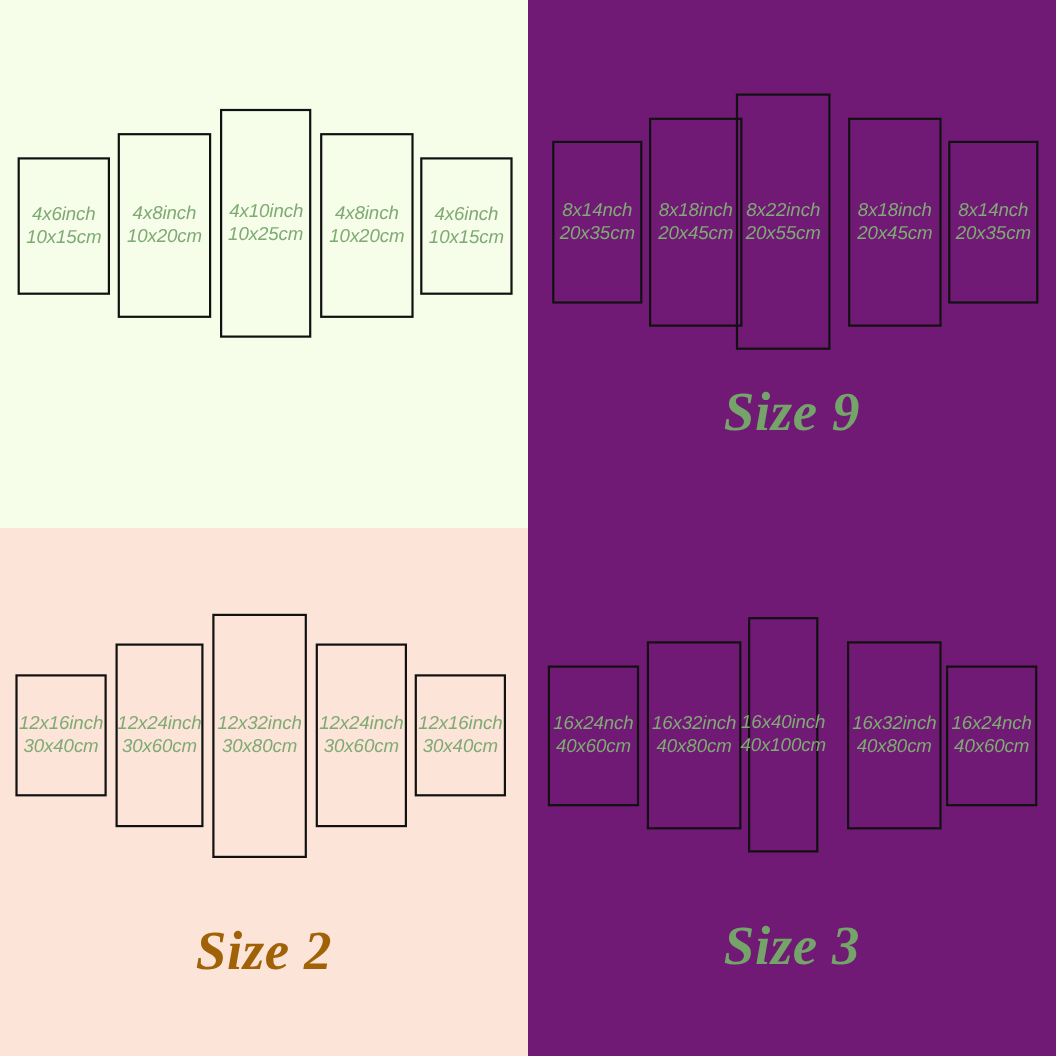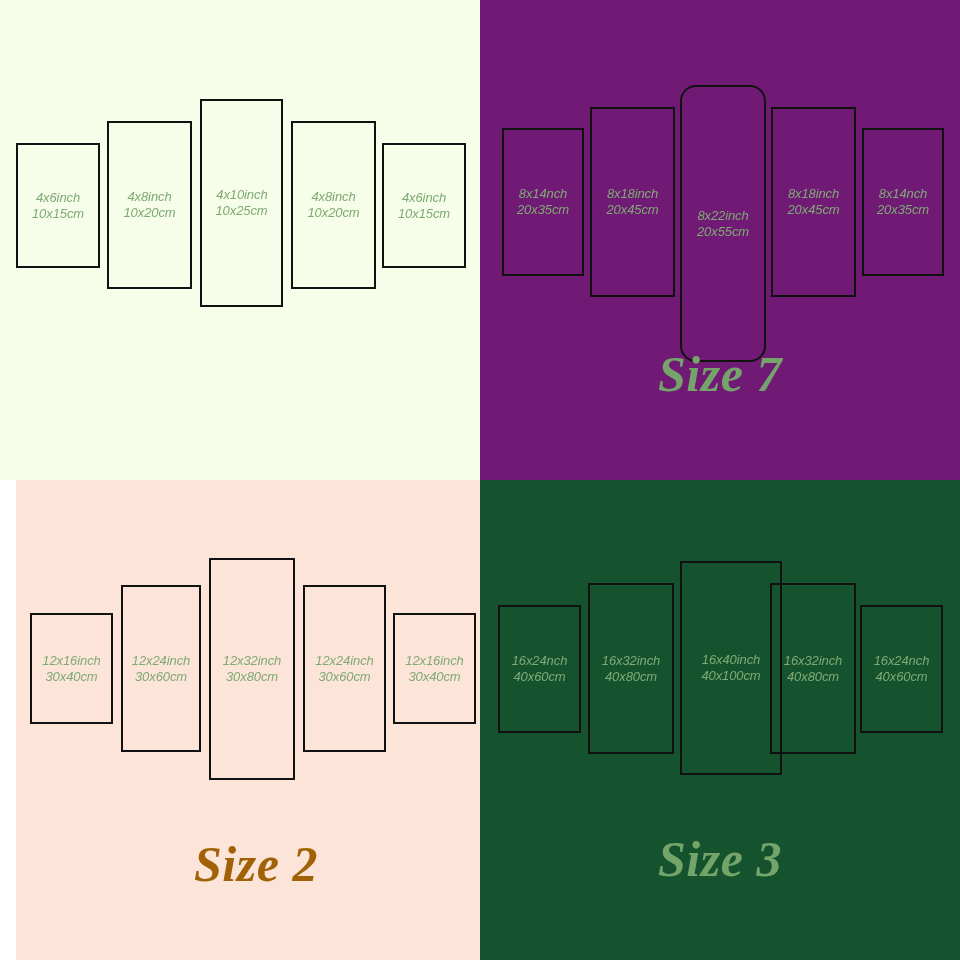--- a/index.html
+++ b/index.html
@@ -21,21 +21,21 @@
 
   .quadrant {
     position: absolute;
     width: 480px;
     height: 480px;
     overflow: hidden;
   }
 
   .q-tl { left: 0;   top: 0;   }
   .q-tr { left: 480px; top: 0; }
-  .q-bl { left: 16px;   top: 480px; }
+  .q-bl { left: 0;   top: 480px; }
   .q-br { left: 480px; top: 480px; }
 
   
   .panel-strip {
     position: absolute;
     left: 0;
     top: 0;
     width: 480px;
     height: 480px;
   }
@@ -46,21 +46,21 @@
     border: 2px solid #111111;
     background: transparent;
     display: flex;
     align-items: center;
     justify-content: center;
   }
 
   .panel-label {
     font-family: "Liberation Sans", sans-serif;
     font-style: italic;
-    font-size: 13px;
+    font-size: 17px;
     line-height: 1.22;
     color: #7faa74;
     text-align: center;
     white-space: nowrap;
     letter-spacing: -0.1px;
   }
 
   .panel-label .ln { display: block; }
 
   .quad-title {
@@ -123,40 +123,40 @@
           <span class="ln">8x14nch</span>
           <span class="ln">20x35cm</span>
         </div>
       </div>
       <div class="panel" style="left: 110px; top: 107px; width: 85px; height: 190px; border-color: rgb(17, 17, 17);">
         <div class="panel-label" style="color: rgb(127, 170, 116);">
           <span class="ln">8x18inch</span>
           <span class="ln">20x45cm</span>
         </div>
       </div>
-      <div class="panel" style="left: 200px; top: 85px; width: 86px; height: 277px; border-color: rgb(17, 17, 17); border-radius: 16px;">
+      <div class="panel" style="left: 189px; top: 85px; width: 86px; height: 233px; border-color: rgb(17, 17, 17);">
         <div class="panel-label" style="color: rgb(127, 170, 116);">
           <span class="ln">8x22inch</span>
           <span class="ln">20x55cm</span>
         </div>
       </div>
       <div class="panel" style="left: 291px; top: 107px; width: 85px; height: 190px; border-color: rgb(17, 17, 17);">
         <div class="panel-label" style="color: rgb(127, 170, 116);">
           <span class="ln">8x18inch</span>
           <span class="ln">20x45cm</span>
         </div>
       </div>
       <div class="panel" style="left: 382px; top: 128px; width: 82px; height: 148px; border-color: rgb(17, 17, 17);">
         <div class="panel-label" style="color: rgb(127, 170, 116);">
           <span class="ln">8x14nch</span>
           <span class="ln">20x35cm</span>
         </div>
       </div>
     </div>
-    <div class="quad-title" style="top: 345px; color: rgb(116, 164, 105);">Size 7</div>
+    <div class="quad-title" style="top: 345px; color: rgb(116, 164, 105);">Size 9</div>
   </div>
 
   <div class="quadrant q-bl" style="background: rgb(253, 228, 216);">
     <div class="panel-strip">
       <div class="panel" style="left: 14px; top: 133px; width: 83px; height: 111px; border-color: rgb(17, 17, 17);">
         <div class="panel-label" style="color: rgb(127, 170, 116);">
           <span class="ln">12x16inch</span>
           <span class="ln">30x40cm</span>
         </div>
       </div>
@@ -181,35 +181,35 @@
       <div class="panel" style="left: 377px; top: 133px; width: 83px; height: 111px; border-color: rgb(17, 17, 17);">
         <div class="panel-label" style="color: rgb(127, 170, 116);">
           <span class="ln">12x16inch</span>
           <span class="ln">30x40cm</span>
         </div>
       </div>
     </div>
     <div class="quad-title" style="top: 355px; color: #a16207;">Size 2</div>
   </div>
 
-  <div class="quadrant q-br" style="background: #14532d;">
+  <div class="quadrant q-br" style="background: #701a75;">
     <div class="panel-strip">
       <div class="panel" style="left: 18px; top: 125px; width: 83px; height: 128px; border-color: rgb(17, 17, 17);">
         <div class="panel-label" style="color: rgb(127, 170, 116);">
           <span class="ln">16x24nch</span>
           <span class="ln">40x60cm</span>
         </div>
       </div>
       <div class="panel" style="left: 108px; top: 103px; width: 86px; height: 171px; border-color: rgb(17, 17, 17);">
         <div class="panel-label" style="color: rgb(127, 170, 116);">
           <span class="ln">16x32inch</span>
           <span class="ln">40x80cm</span>
         </div>
       </div>
-      <div class="panel" style="left: 200px; top: 81px; width: 102px; height: 214px; border-color: rgb(17, 17, 17);">
+      <div class="panel" style="left: 200px; top: 81px; width: 64px; height: 214px; border-color: rgb(17, 17, 17);">
         <div class="panel-label" style="color: rgb(127, 170, 116);">
           <span class="ln">16x40inch</span>
           <span class="ln">40x100cm</span>
         </div>
       </div>
       <div class="panel" style="left: 290px; top: 103px; width: 86px; height: 171px; border-color: rgb(17, 17, 17);">
         <div class="panel-label" style="color: rgb(127, 170, 116);">
           <span class="ln">16x32inch</span>
           <span class="ln">40x80cm</span>
         </div>

